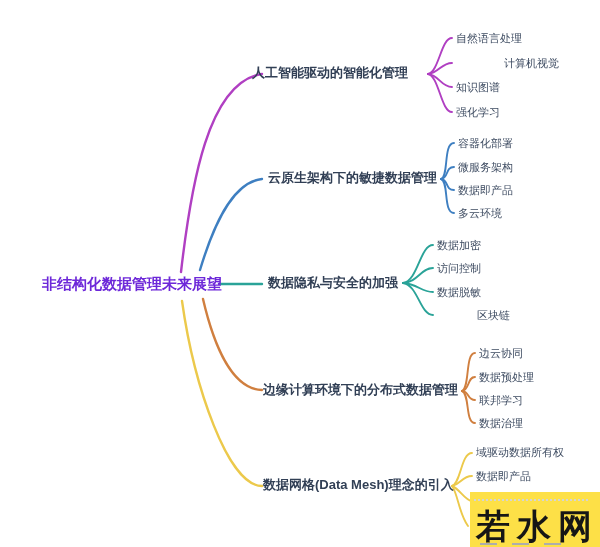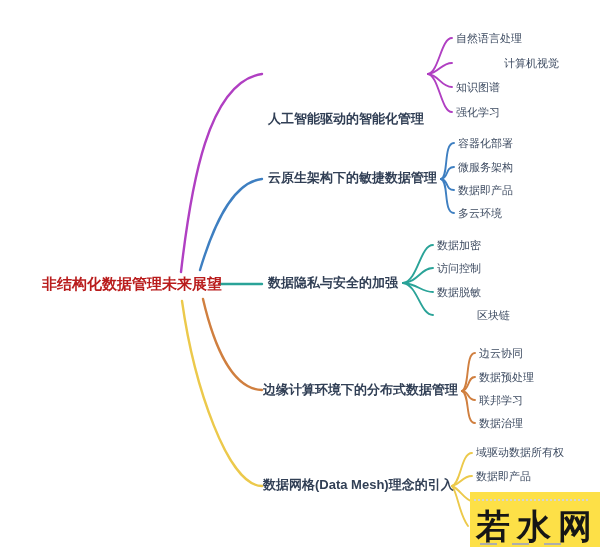--- a/index.html
+++ b/index.html
@@ -10,21 +10,21 @@
     overflow:hidden;
     font-family:"Liberation Sans","DejaVu Sans",sans-serif;
   }
   #edges{position:absolute;left:0;top:0;}
   .label{
     position:absolute;
     white-space:nowrap;
     color:#344258;
     line-height:1.15;
   }
-  .root-label{font-size:15px;font-weight:600;color:#b91c1c;}
+  .root-label{font-size:15px;font-weight:600;color:#6d28d9;}
   .branch-label{font-size:13px;font-weight:600;color:#313f55;}
   .child-label{font-size:11px;font-weight:500;color:#3d4b61;}
   .watermark{
     position:absolute;
     left:470px;top:492px;
     width:130px;height:55px;
     background:#fde047;
   }
   .erased-line{
     position:absolute;top:7px;left:4px;width:114px;height:0;
@@ -87,21 +87,21 @@
         <path d="M452,486 C461,483 461,453 472,453"></path>
         <path d="M452,486 C461,484 462,476 472,476"></path>
         <path d="M452,486 C460,489 463,499 473,502"></path>
         <path d="M452,486 C458,494 459,514 468,526"></path>
       </g>
     </g>
   </svg>
 
   <div class="label root-label" style="left:42px;top:275px;">非结构化数据管理未来展望</div>
 
-  <div class="label branch-label" style="left:268px;top:66px;margin-top:46px;">人工智能驱动的智能化管理</div>
+  <div class="label branch-label" style="left:252px;top:66px;">人工智能驱动的智能化管理</div>
   <div class="label branch-label" style="left:268px;top:171px;">云原生架构下的敏捷数据管理</div>
   <div class="label branch-label" style="left:268px;top:276px;">数据隐私与安全的加强</div>
   <div class="label branch-label" style="left:263px;top:383px;">边缘计算环境下的分布式数据管理</div>
   <div class="label branch-label" style="left:263px;top:478px;">数据网格(Data Mesh)理念的引入</div>
 
   <div class="label child-label" style="left:456px;top:32px;">自然语言处理</div>
   <div class="label child-label" style="left:464px;top:57px;margin-left:40px;">计算机视觉</div>
   <div class="label child-label" style="left:456px;top:81px;">知识图谱</div>
   <div class="label child-label" style="left:456px;top:106px;">强化学习</div>
 

